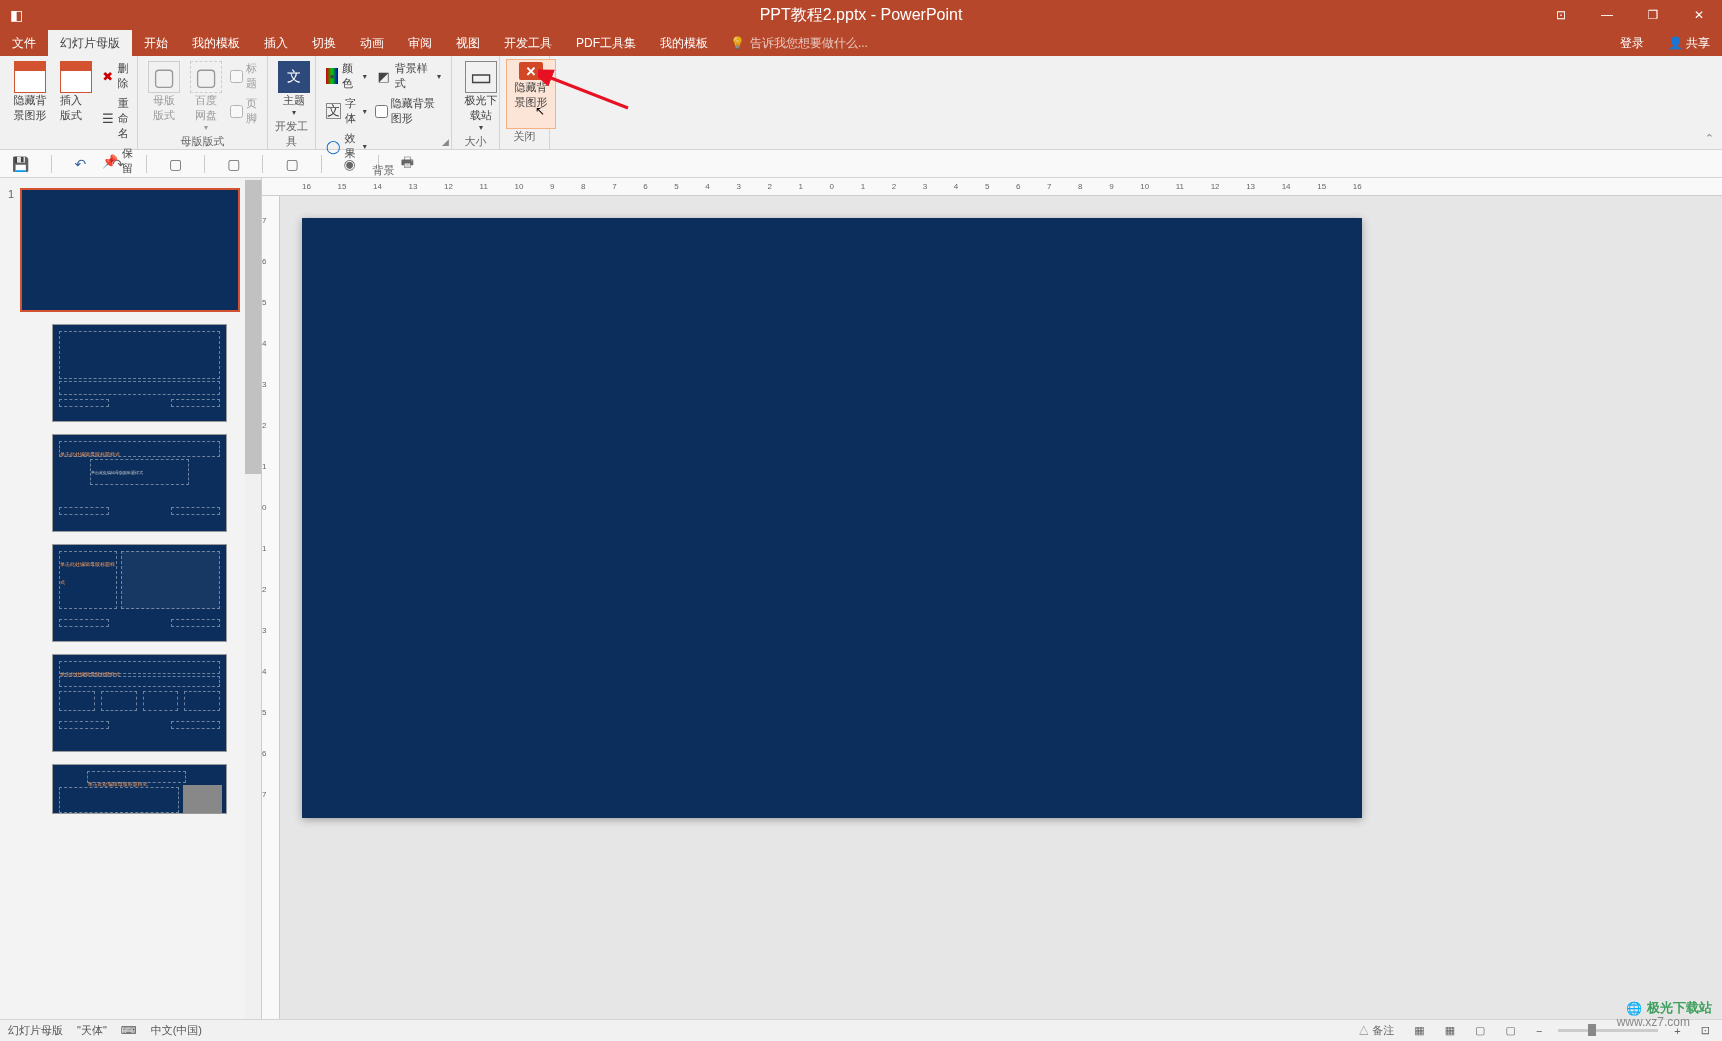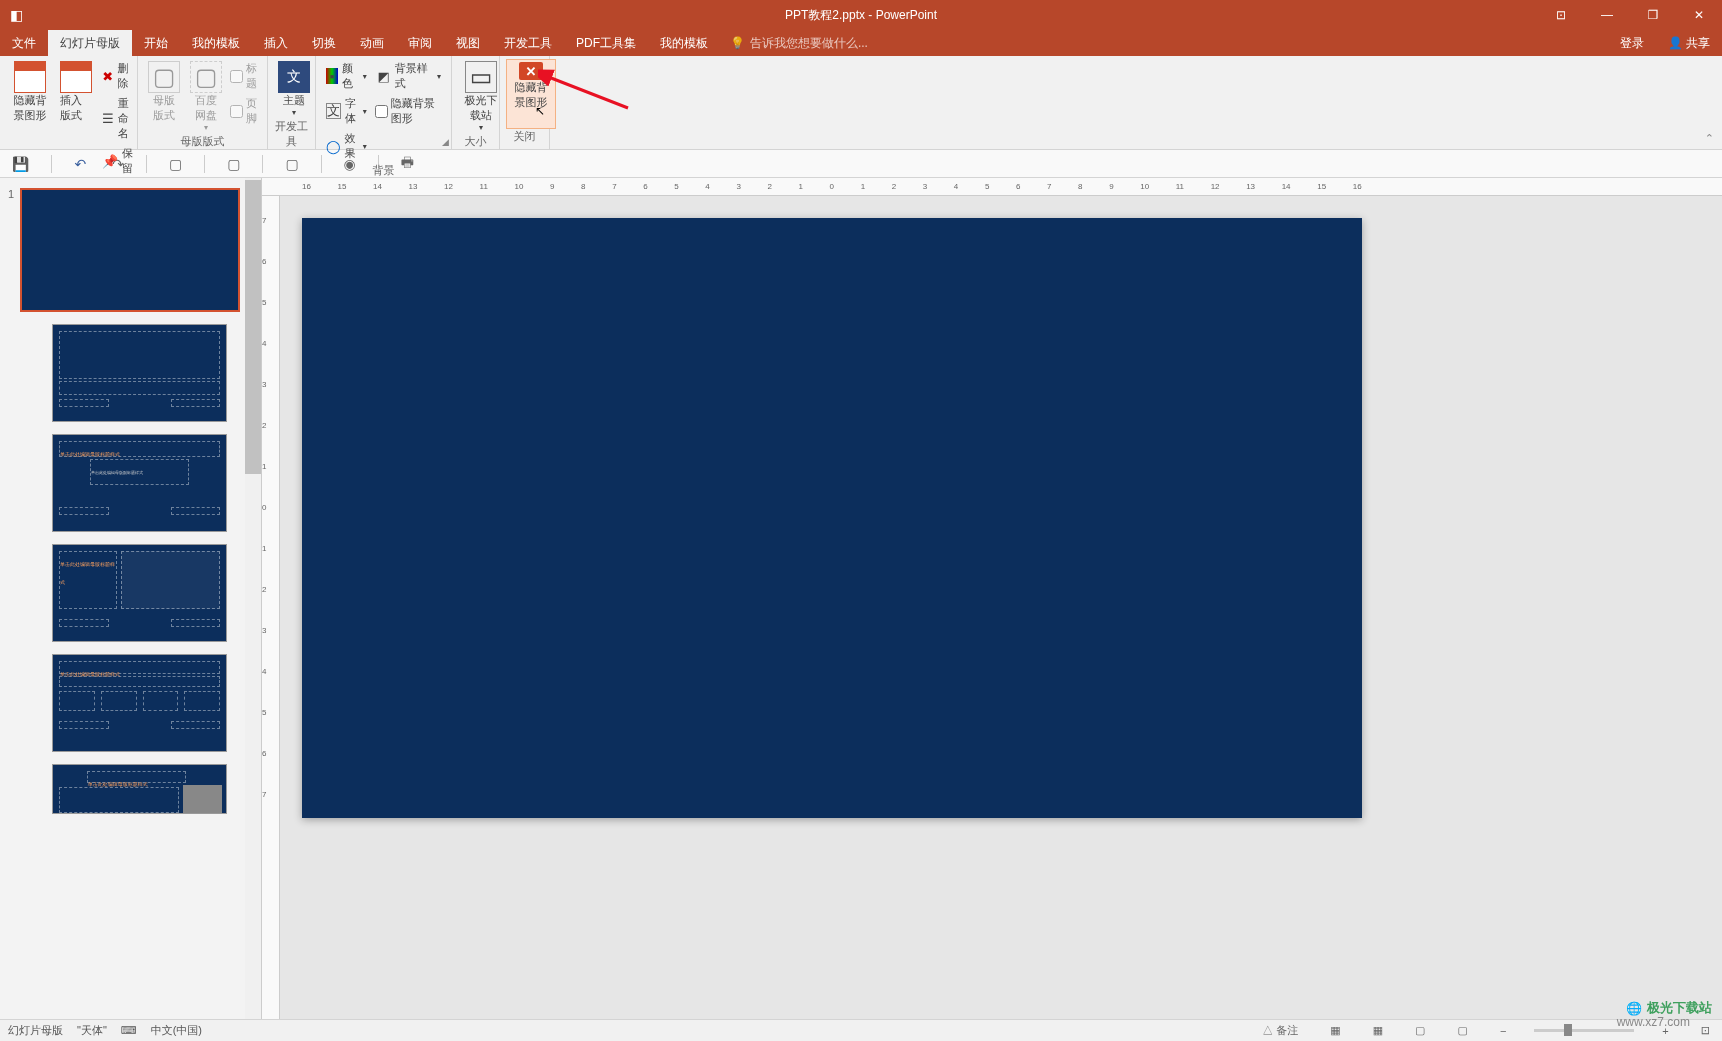--- a/index.html
+++ b/index.html
@@ -1,20 +1,20 @@
 <!DOCTYPE html>
 <html><head>
   <meta charset="utf-8">
   <style>
     * { margin: 0; padding: 0; box-sizing: border-box; font-family: "Microsoft YaHei", sans-serif; }
     body { background: #e6e6e6; overflow: hidden; width: 1722px; height: 1041px; position: relative; }
     
     
     .title-bar { background: #b7472a; height: 30px; display: flex; align-items: center; justify-content: center; position: relative; }
-    .title-text { color: #fff; font-size: 12px; }
+    .title-text { color: #fff; font-size: 16px; }
     .window-controls { position: absolute; right: 0; display: flex; }
     .window-btn { width: 46px; height: 30px; display: flex; align-items: center; justify-content: center; color: #fff; cursor: pointer; font-size: 12px; }
     .title-icon-left { position: absolute; left: 10px; color: #fff; font-size: 14px; }
     
     
     .menu-bar { background: #b7472a; height: 26px; display: flex; align-items: stretch; }
     .menu-tab { padding: 0 12px; color: #fff; font-size: 12px; display: flex; align-items: center; cursor: pointer; }
     .menu-tab.active { background: #f1f1f1; color: #444; }
     .menu-right { margin-left: auto; display: flex; }
     .tell-me { color: rgba(255,255,255,0.7); font-size: 12px; display: flex; align-items: center; padding: 0 10px; }
@@ -58,21 +58,21 @@
     .thumb-scroll-thumb { background: #c1c1c1; width: 100%; }
     
     
     .canvas-area { flex: 1; position: relative; overflow: hidden; }
     .ruler-h { height: 18px; background: #f9f9f9; border-bottom: 1px solid #ccc; display: flex; align-items: center; font-size: 8px; color: #666; padding-left: 30px; }
     .ruler-v { position: absolute; left: 0; top: 18px; width: 18px; background: #f9f9f9; border-right: 1px solid #ccc; height: 100%; display: flex; flex-direction: column; font-size: 8px; color: #666; padding-top: 20px; }
     .slide-canvas { position: absolute; top: 40px; left: 40px; width: 1060px; height: 600px; background: #0c2e5c; box-shadow: 0 2px 8px rgba(0,0,0,0.3); }
     
     
     .status-bar { height: 22px; background: #f1f1f1; border-top: 1px solid #d4d4d4; display: flex; align-items: center; padding: 0 8px; font-size: 11px; color: #555; gap: 14px; }
-    .status-right { margin-left: auto; display: flex; align-items: center; gap: 24px; }
+    .status-right { margin-left: auto; display: flex; align-items: center; gap: 12px; }
     .zoom-slider { width: 100px; height: 3px; background: #ccc; position: relative; }
     .zoom-thumb { width: 8px; height: 12px; background: #888; position: absolute; top: -5px; left: 30%; }
     .view-btn { padding: 2px 4px; cursor: pointer; color: #666; }
     .watermark { position: absolute; right: 10px; bottom: 24px; display: flex; align-items: center; gap: 4px; font-size: 13px; color: #3fa05e; font-weight: bold; }
     .watermark-sub { position: absolute; right: 32px; bottom: 12px; font-size: 12px; color: #888; margin-left: 24px; }
     
     
     .icon-slide { background: linear-gradient(180deg, #d35230 30%, #fff 30%); border: 1px solid #d35230; }
     .icon-theme { background: #2e4a7d; color: #fff; font-size: 14px; }
     .icon-close-x { background: #d24726; color: #fff; width: 24px; height: 18px; display: flex; align-items: center; justify-content: center; font-weight: bold; font-size: 13px; border-radius: 2px; }

